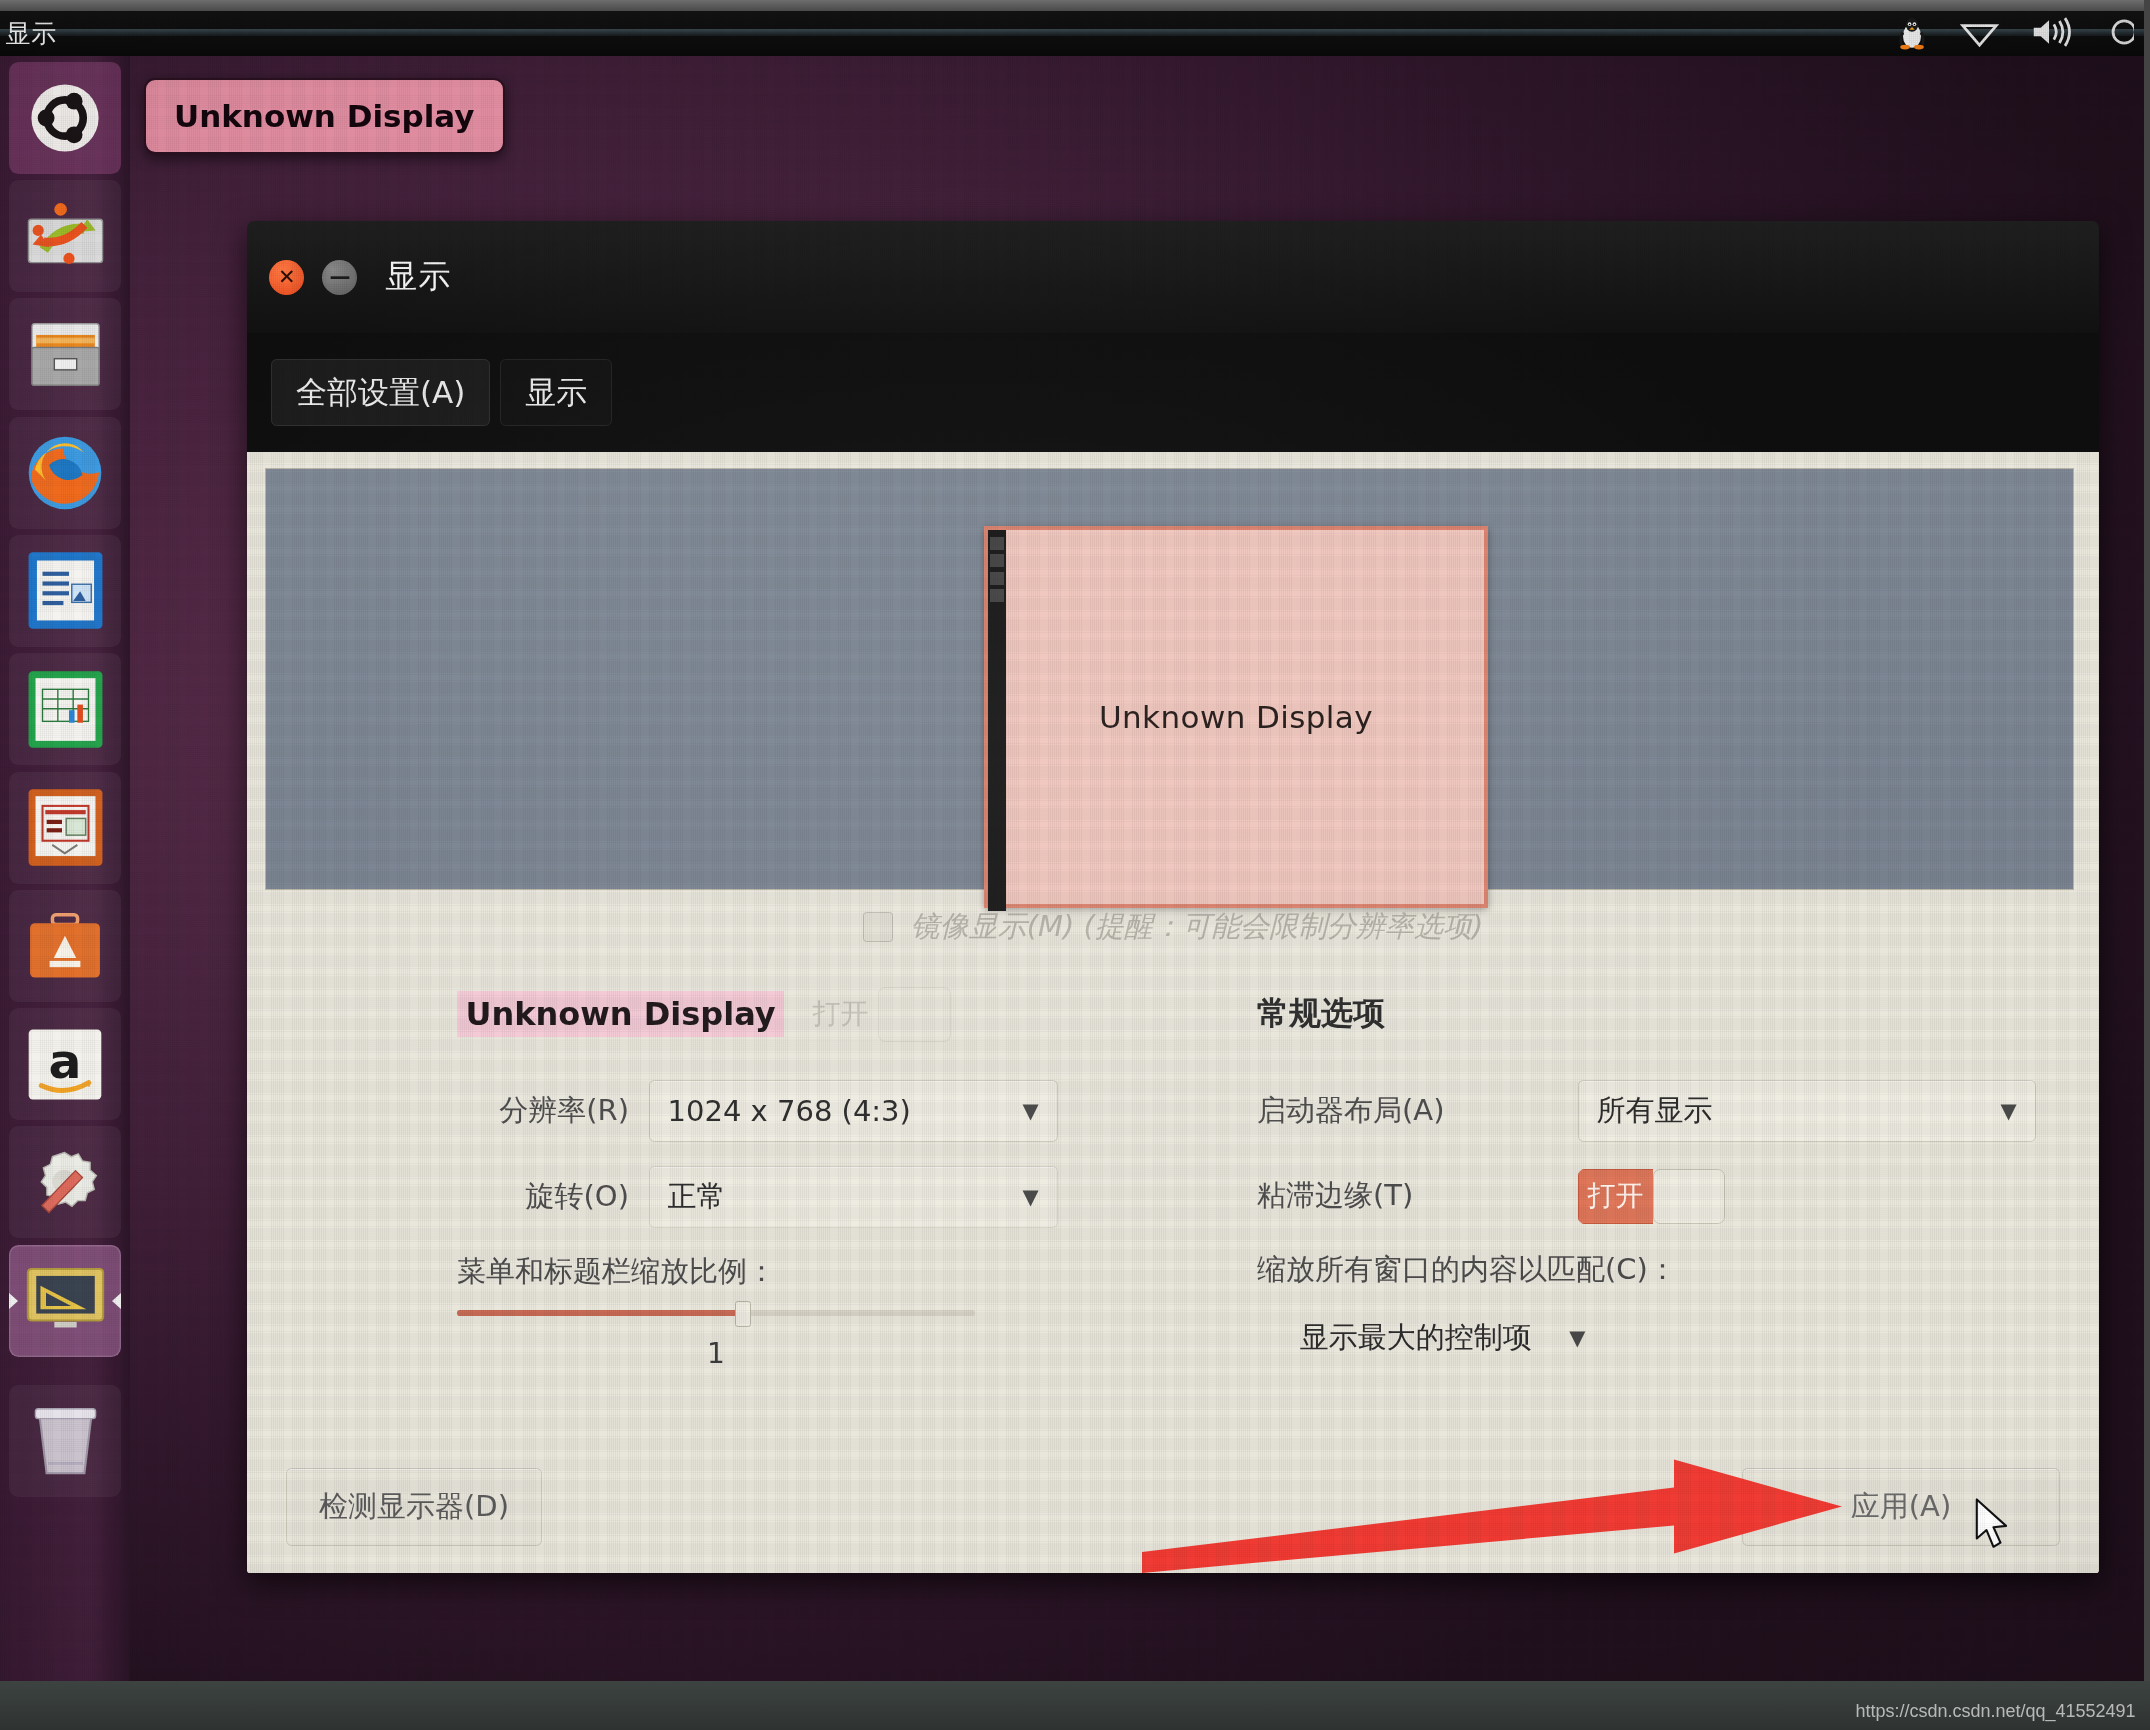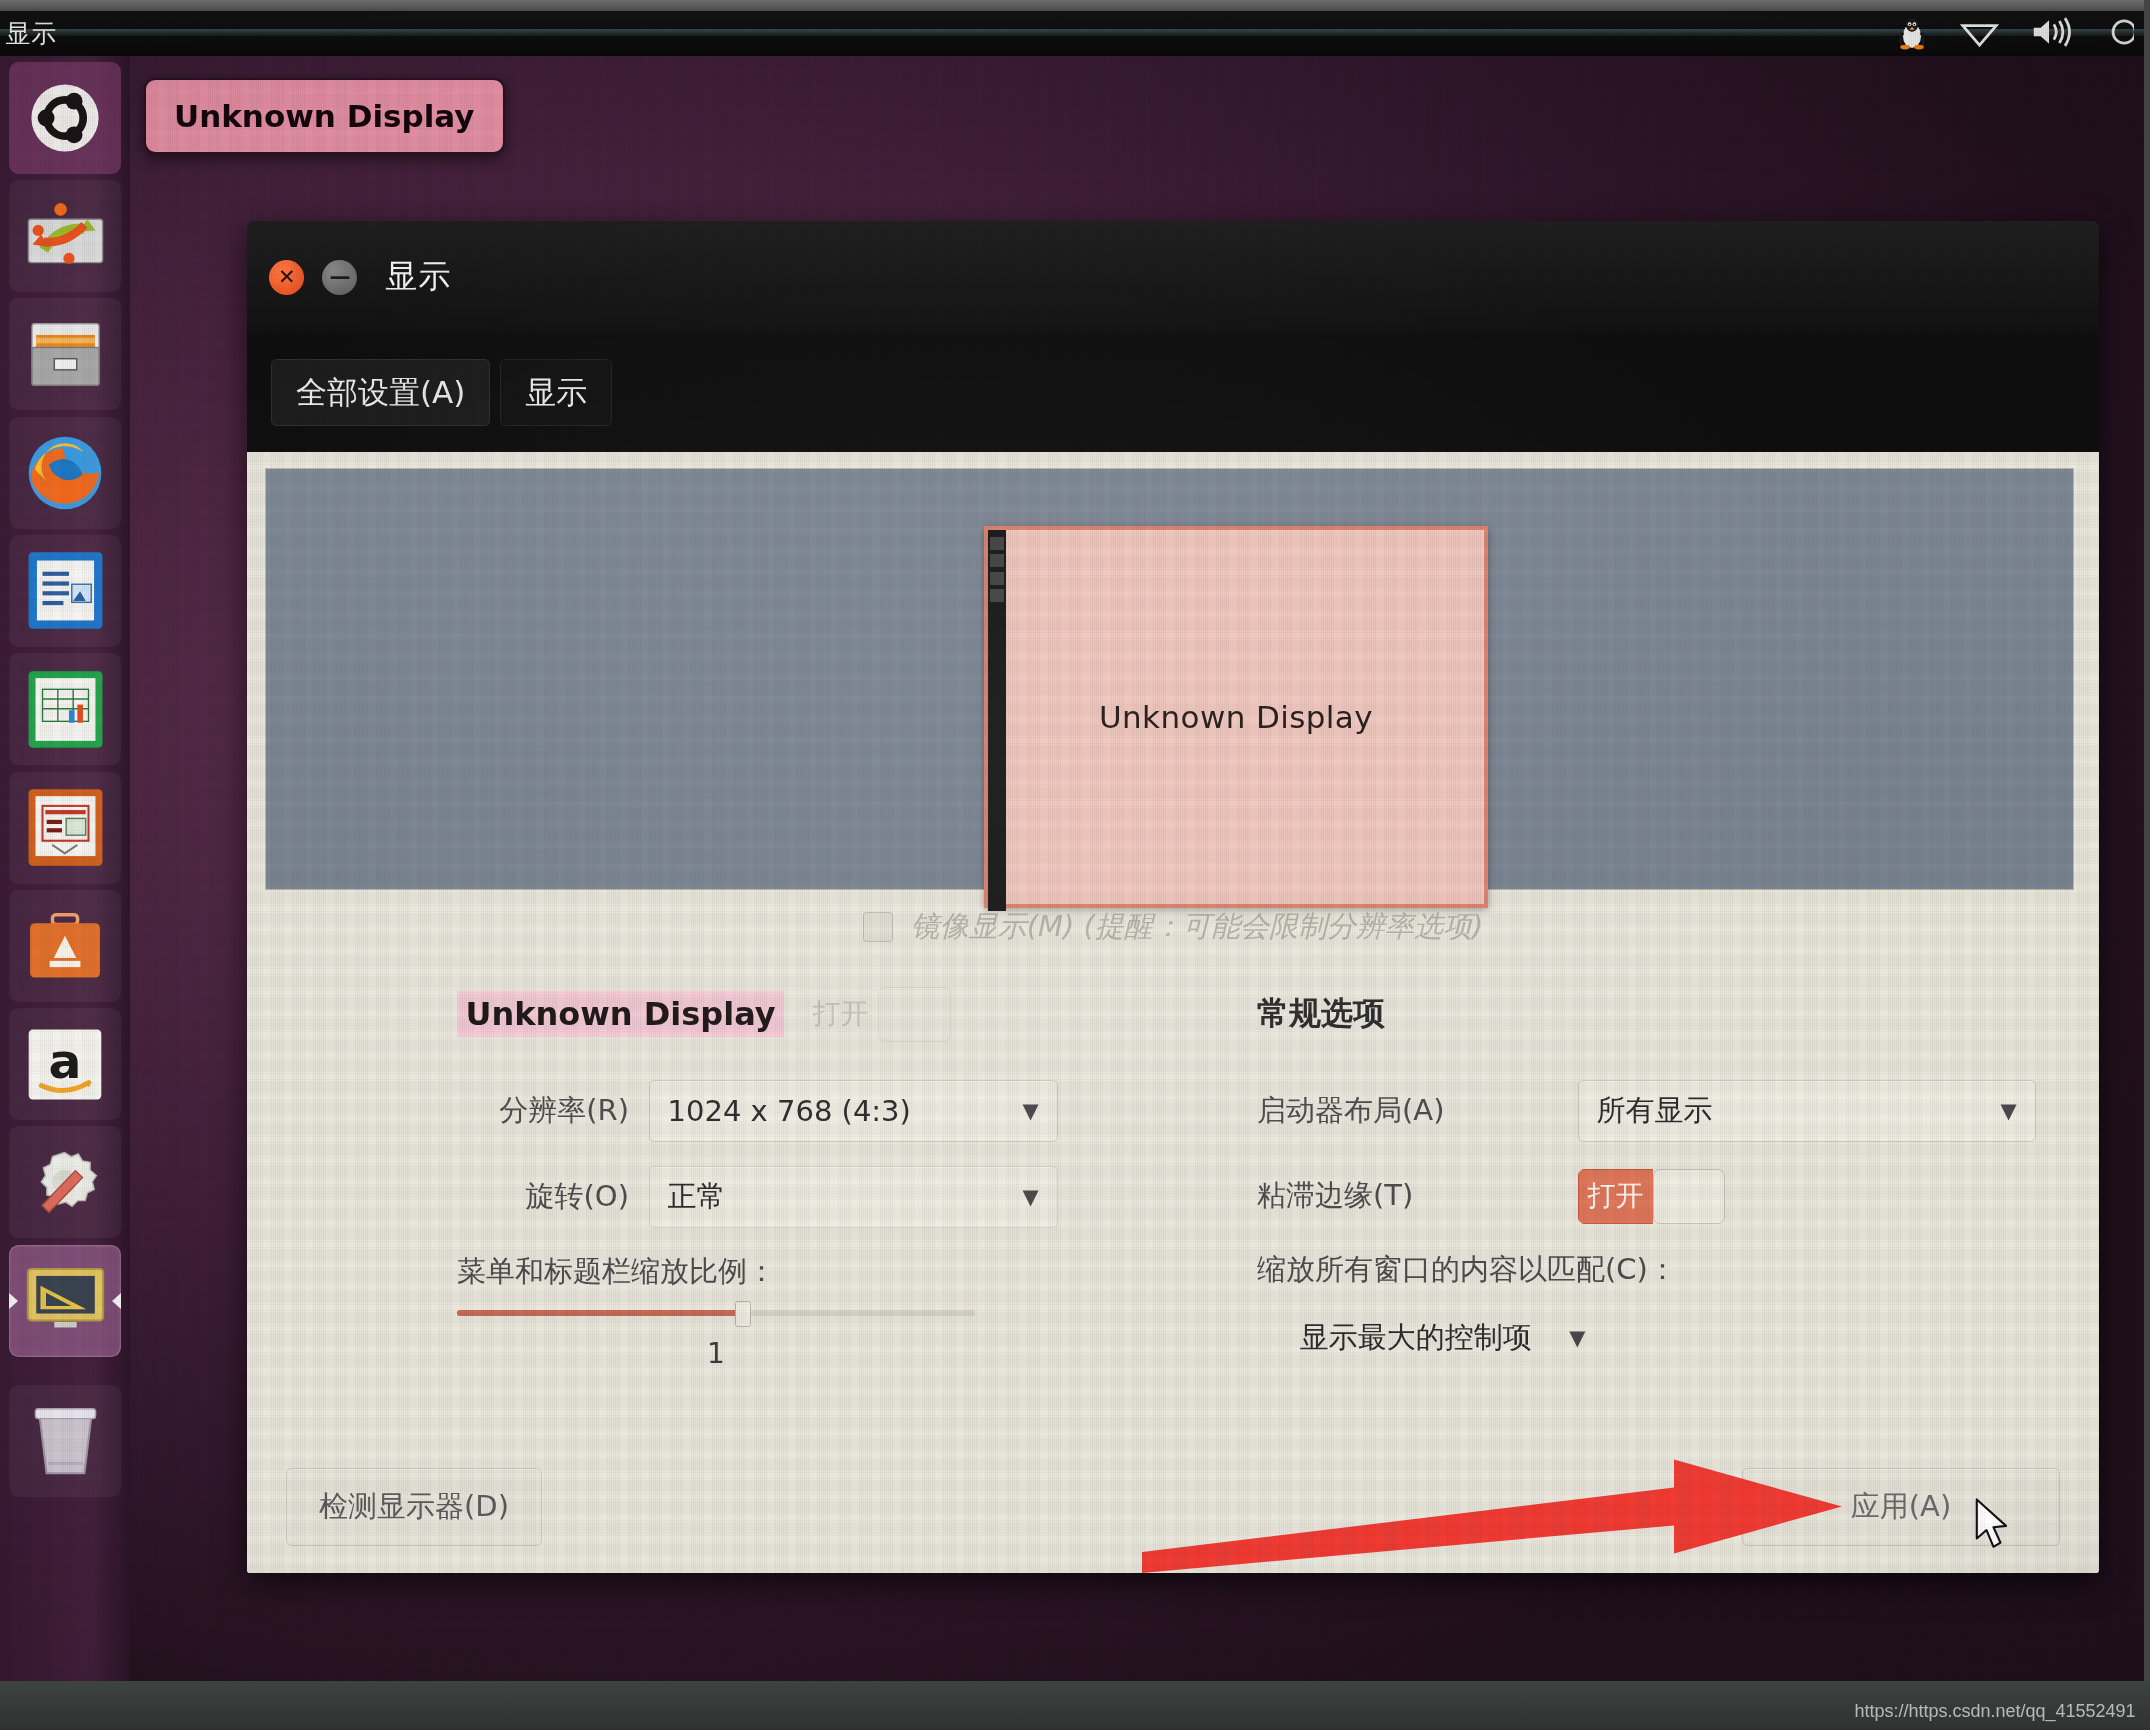--- a/index.html
+++ b/index.html
@@ -716,15 +716,15 @@
     <svg id="annotation-arrow" viewBox="0 0 1000 180">
       <polygon points="0,150 760,58 760,18 1000,85 760,152 760,112 0,180" fill="#ef3b33"></polygon>
     </svg>
 
     <svg id="cursor" width="39" height="53" viewBox="0 0 56 76">
       <polygon points="4,2 4,58 18,46 28,70 38,64 28,42 46,40" fill="#ffffff" stroke="#111111" stroke-width="3" stroke-linejoin="round"></polygon>
     </svg>
   </div>
 
   <div class="bezel-bottom"></div>
-  <div id="watermark">https://https.csdn.net/qq_41552491</div>
+  <div id="watermark">https://csdn.csdn.net/qq_41552491</div>
 </div>
 
 
 </body></html>

